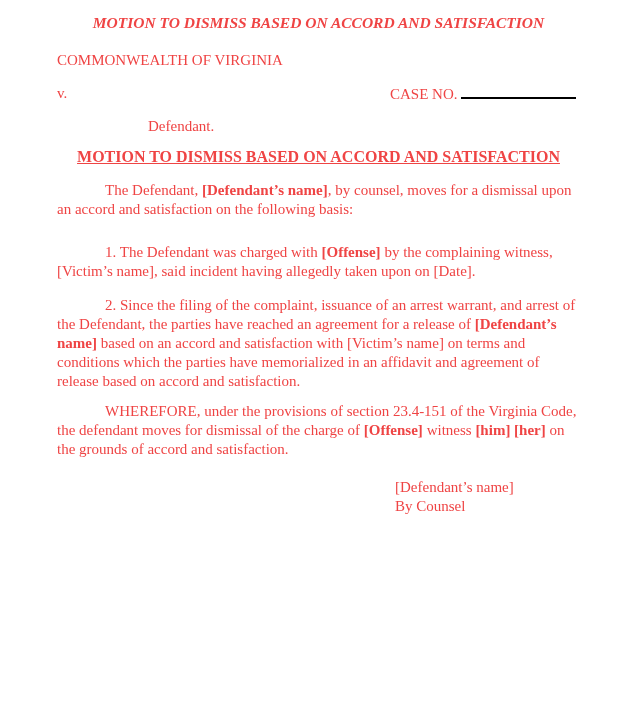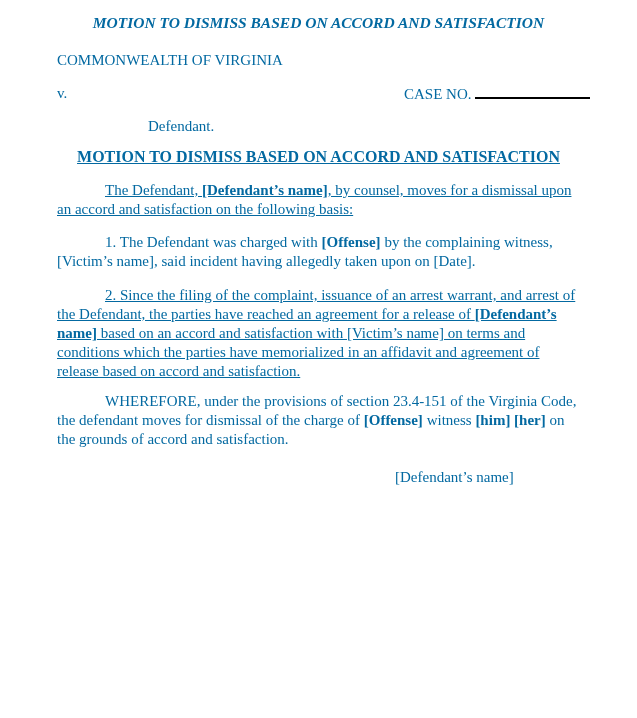--- a/index.html
+++ b/index.html
@@ -7,64 +7,64 @@
     padding: 0;
     background: #ffffff;
   }
   .page {
     position: relative;
     width: 637px;
     height: 718px;
     box-sizing: border-box;
     padding: 13px 57px 0 57px;
     background: #ffffff;
-    color: #0369a1;
+    color: #ef4444;
     font-family: "Liberation Serif", serif;
     font-size: 15px;
     line-height: 19px;
     overflow: hidden;
   }
   .doc-title {
     text-align: center;
     font-style: italic;
     font-weight: bold;
     font-size: 15.5px;
     margin: 0 0 19px 0;
   }
   .line {
     margin: 0 0 14px 0;
     white-space: nowrap;
   }
   .court-line { text-indent: 41px; }
   .versus-row { position: relative; }
   .case-line {
     position: absolute;
-    left: 347px;
+    left: 333px;
     top: 0;
     white-space: nowrap;
   }
   .defendant-role {
     text-indent: 91px;
     margin-bottom: 11px;
   }
   .motion-heading {
     text-align: center;
     font-weight: bold;
     font-size: 16px;
     text-decoration: underline;
     margin: 0 0 15px 0;
   }
   .body-para {
     margin: 0;
     text-indent: 48px;
     text-align: left;
   }
-  .body-para.p1 { margin-bottom: 14px; text-decoration: underline; }
+  .body-para.p1 { margin-bottom: 24px; }
   .body-para.p2 { margin-bottom: 15px; }
-  .body-para.p3 { margin-bottom: 11px; text-decoration: underline; }
+  .body-para.p3 { margin-bottom: 11px; }
   .body-para.p4 { margin-bottom: 19px; }
   .ph-bold { font-weight: bold; }
   .blank {
     display: inline-block;
     height: 0.85em;
     border-bottom: 2px solid #000000;
   }
   .closing-block { margin-left: 338px; }
   .closing-submitted { margin: 0 0 14px 0; }
   .closing-sig { margin: 0; }
@@ -93,15 +93,16 @@
   <p class="body-para p1"><span>The Defendant, </span><span class="ph-bold">[Defendant’s name]</span><span>, by counsel, moves for a dismissal upon an accord and satisfaction on the following basis:</span></p>
 
   <p class="body-para p2"><span>1. The Defendant was charged with </span><span class="ph-bold">[Offense]</span><span> by the complaining witness, [Victim’s name], said incident having allegedly taken upon on [Date].</span></p>
 
   <p class="body-para p3"><span>2. Since the filing of the complaint, issuance of an arrest warrant, and arrest of the Defendant, the parties have reached an agreement for a release of </span><span class="ph-bold">[Defendant’s name]</span><span> based on an accord and satisfaction with [Victim’s name] on terms and conditions which the parties have memorialized in an affidavit and agreement of release based on accord and satisfaction.</span></p>
 
   <p class="body-para p4"><span>WHEREFORE, under the provisions of section 23.4-151 of the Virginia Code, the defendant moves for dismissal of the charge of </span><span class="ph-bold">[Offense]</span><span> witness </span><span class="ph-bold">[him] [her]</span><span> on the grounds of accord and satisfaction.</span></p>
 
   <div class="closing-block">
     <div class="closing-sig">[Defendant’s name]</div>
+    <div class="closing-sig">By Counsel</div>
   </div>
 
 </div>
 
 </body></html>

